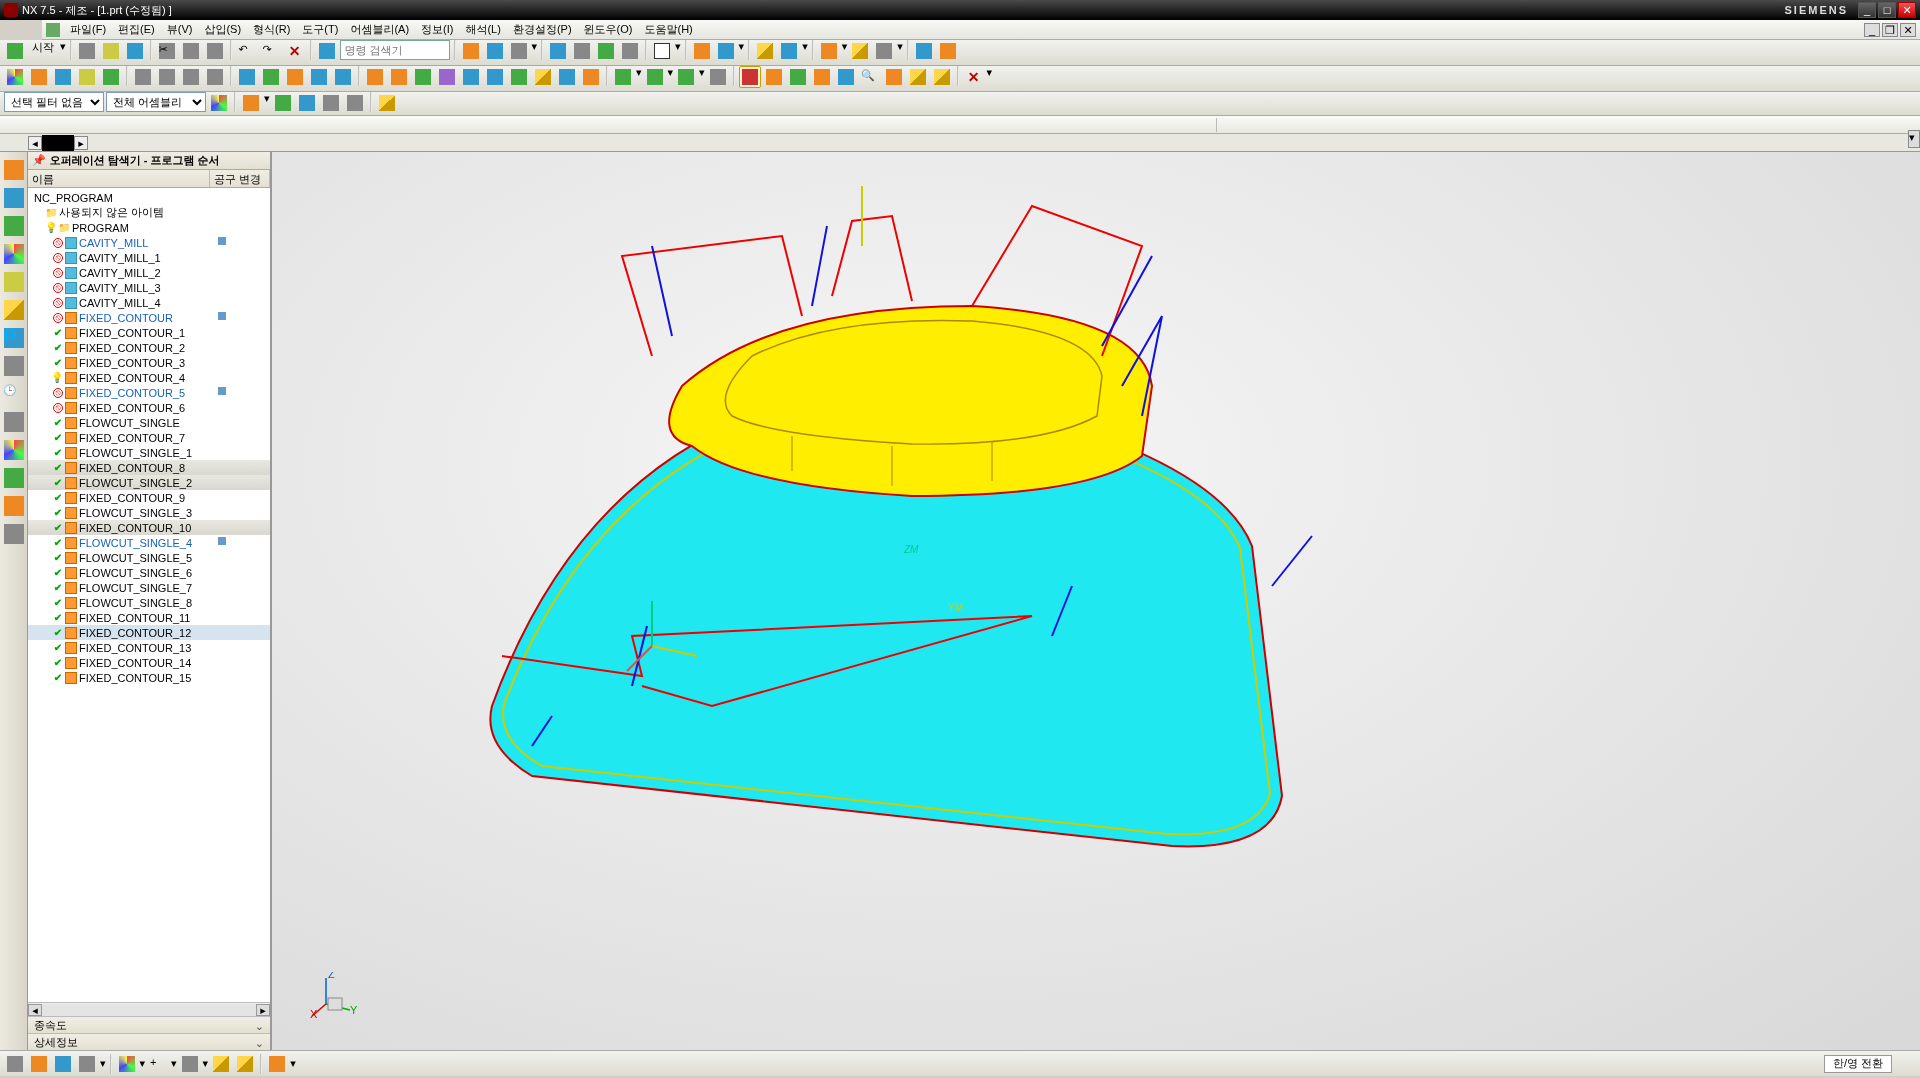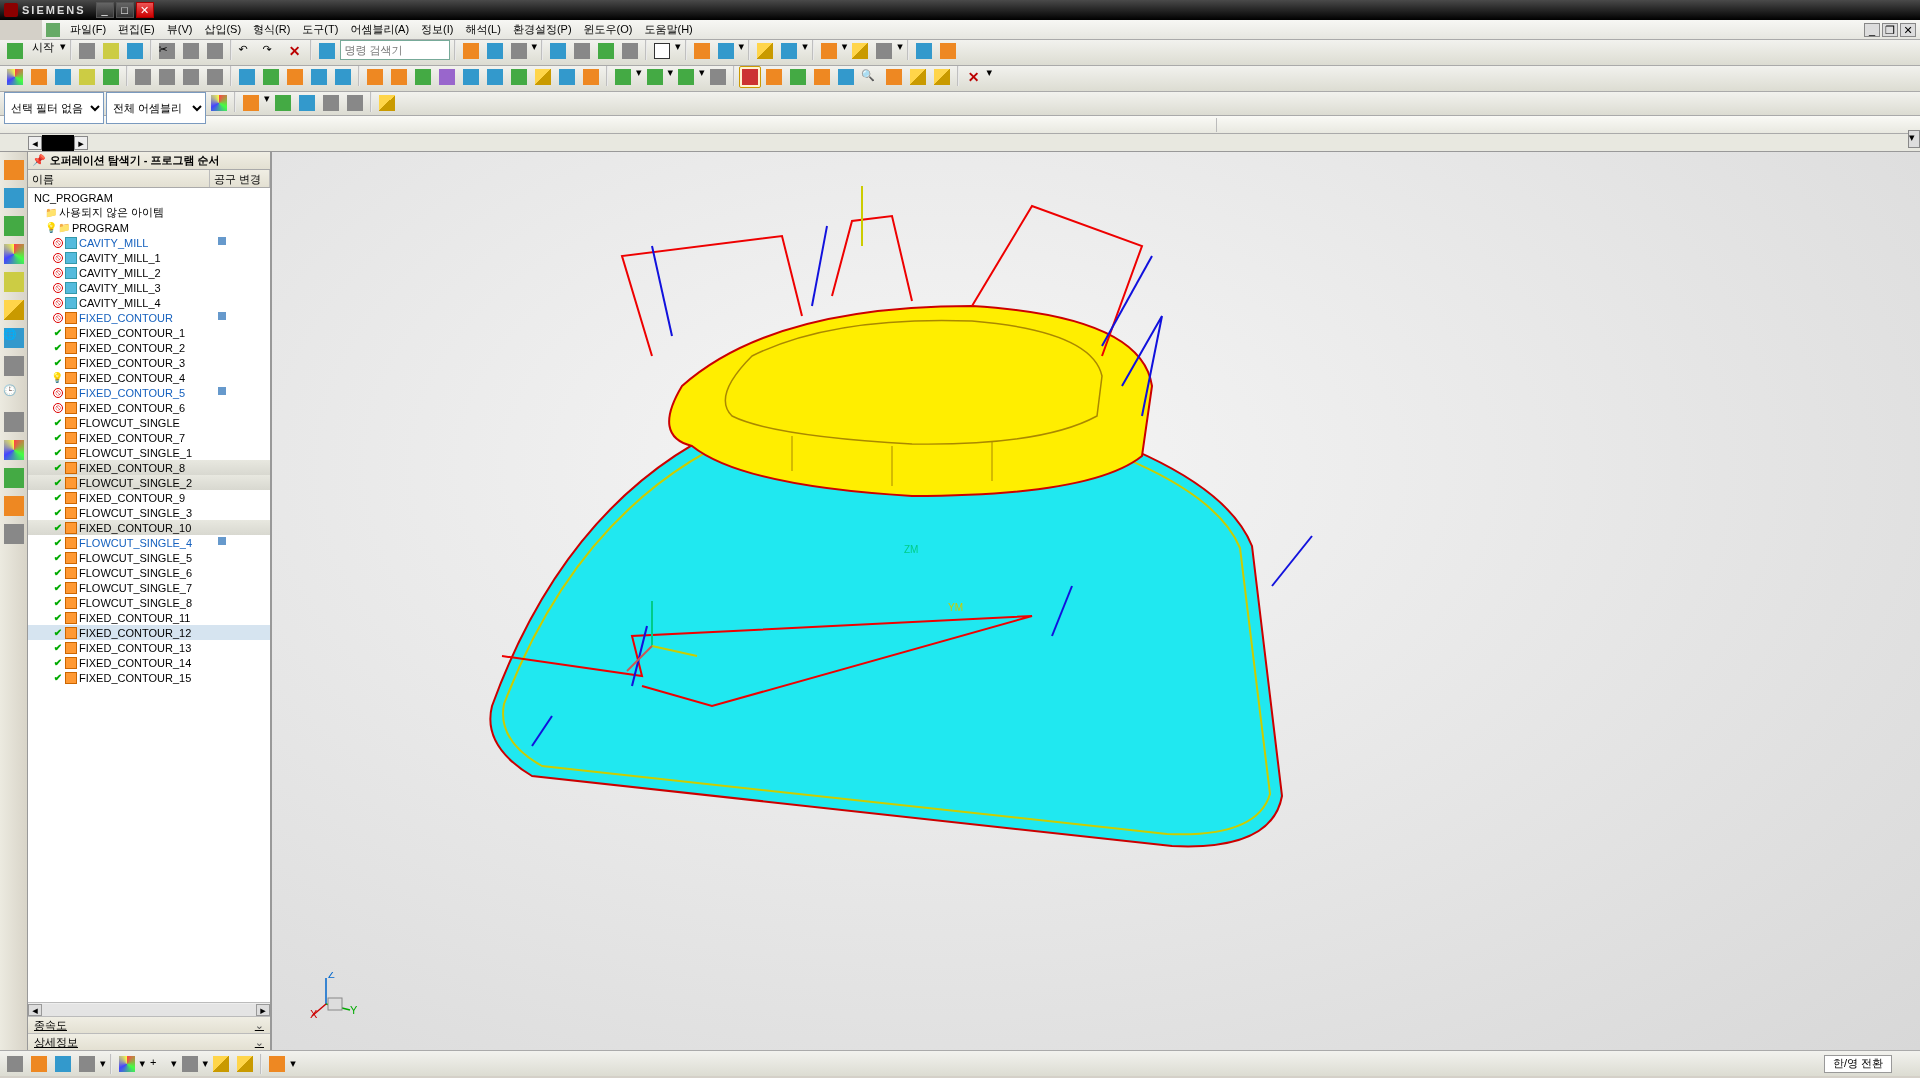--- a/index.html
+++ b/index.html
@@ -19,21 +19,21 @@
 .menubar span { padding: 2px 6px; cursor: default; }
 .menubar .mdi-controls { margin-left: auto; display: flex; gap: 2px; }
 .menubar .mdi-controls div { width: 16px; height: 14px; border: 1px solid #888; background: #ddd; text-align: center; line-height: 12px; }
 
 
 .toolbar { height: 26px; background: linear-gradient(#f2f2ee,#dcdcd2); border-bottom: 1px solid #aaa; display: flex; align-items: flex-start; padding: 0 4px; gap: 2px; }
 .tb-btn { width: 22px; height: 22px; border: 1px solid transparent; display: inline-flex; align-items: center; justify-content: center; border-radius: 2px; }
 .tb-sep { width: 2px; height: 20px; background: linear-gradient(90deg,#aaa,#fff); margin: 0 2px; }
 .tb-label { padding: 0 4px; }
 .tb-input { height: 20px; border: 1px solid #7a9; background: #fff; padding: 0 4px; min-width: 80px; }
-.tb-select { height: 32px; border: 1px solid #7a9abf; background: #fff; padding: 0 2px; min-width: 100px; }
+.tb-select { height: 20px; border: 1px solid #7a9abf; background: #fff; padding: 0 2px; min-width: 100px; }
 .tb-toggle-on { border: 1px solid #c90; background: #fff3d0; }
 .tb-x { color: #b00; font-weight: bold; font-size: 14px; }
 
 
 .ic { width: 16px; height: 16px; display: inline-block; }
 .i-multi { background: conic-gradient(#f44,#4f4,#44f,#ff4); }
 .i-blue { background: #39c; }
 .i-green { background: #4a4; }
 .i-yellow { background: #cc4; }
 .i-orange { background: #e82; }
@@ -80,43 +80,44 @@
 .op-icon.orange { background:#f93; border-color:#c60; }
 .tree-row .label { color:#000; }
 .tree-row .label.link { color:#1560bd; }
 .toolchg { position:absolute; left:190px; width:8px; height:8px; background:#69c; }
 
 .tree-scroll { height: 14px; background:#eee; display:flex; align-items:center; border-top:1px solid #bbb; }
 .tree-scroll .arrow { width:14px; height:12px; border:1px solid #999; background:#ddd; text-align:center; line-height:10px; }
 .tree-scroll .track { flex:1; background:#e4e4e4; height:12px; }
 
 .nav-footer { }
-.nf-row { height: 17px; background: linear-gradient(#f0eee4,#e3e0d2); border-top:1px solid #bbb; display:flex; align-items:center; padding:0 6px;text-decoration:underline; }
+.nf-row { height: 17px; background: linear-gradient(#f0eee4,#e3e0d2); border-top:1px solid #bbb; display:flex; align-items:flex-end; padding:0 6px; }
 .nf-row .chev { margin-left:auto; color:#555; }
 
 
 .viewport { flex:1; position:relative; background: radial-gradient(ellipse at 40% 35%, #f6f6f6, #d8d8d8); overflow:hidden; }
 .triad { position:absolute; left:38px; bottom:30px; width:48px; height:48px; }
 .triad svg { width:100%; height:100%; }
 
-.zm-label { position:absolute; left:632px; top:392px; color:#0c8; font-size:10px; }
+.zm-label { position:absolute; left:632px; top:392px; color:#0c8; font-size:10px;font-style:italic; }
 .ym-label { position:absolute; left:676px; top:450px; color:#cc0; font-size:10px; }
 
 
 .bottombar { height: 26px; background: linear-gradient(#f2f2ee,#dcdcd2); border-top: 1px solid #aaa; display:flex; align-items:center; padding:0 4px; gap:2px; }
 .bottombar .spacer { flex:1; }
 .status-box { border:1px solid #999; background:#fff; padding:1px 8px; height:18px; display:flex; align-items:center; margin-right:24px; }
 
 .right-thin { position:absolute; right:0; top:130px; width:12px; height:18px; border:1px solid #888; background:#ddd; }
 </style>
 </head>
 <body>
 
 <div class="titlebar">
   <div class="app-icon"></div>
+  <div class="title-text">NX 7.5 - 제조 - [1.prt (수정됨) ]</div>
   <div class="brand">SIEMENS</div>
   <div class="win-btn">_</div>
   <div class="win-btn">□</div>
   <div class="win-btn win-close">✕</div>
 </div>
 
 <div class="menubar">
   <div class="menu-icon"></div>
   <span>파일(F)</span>
   <span>편집(E)</span>

